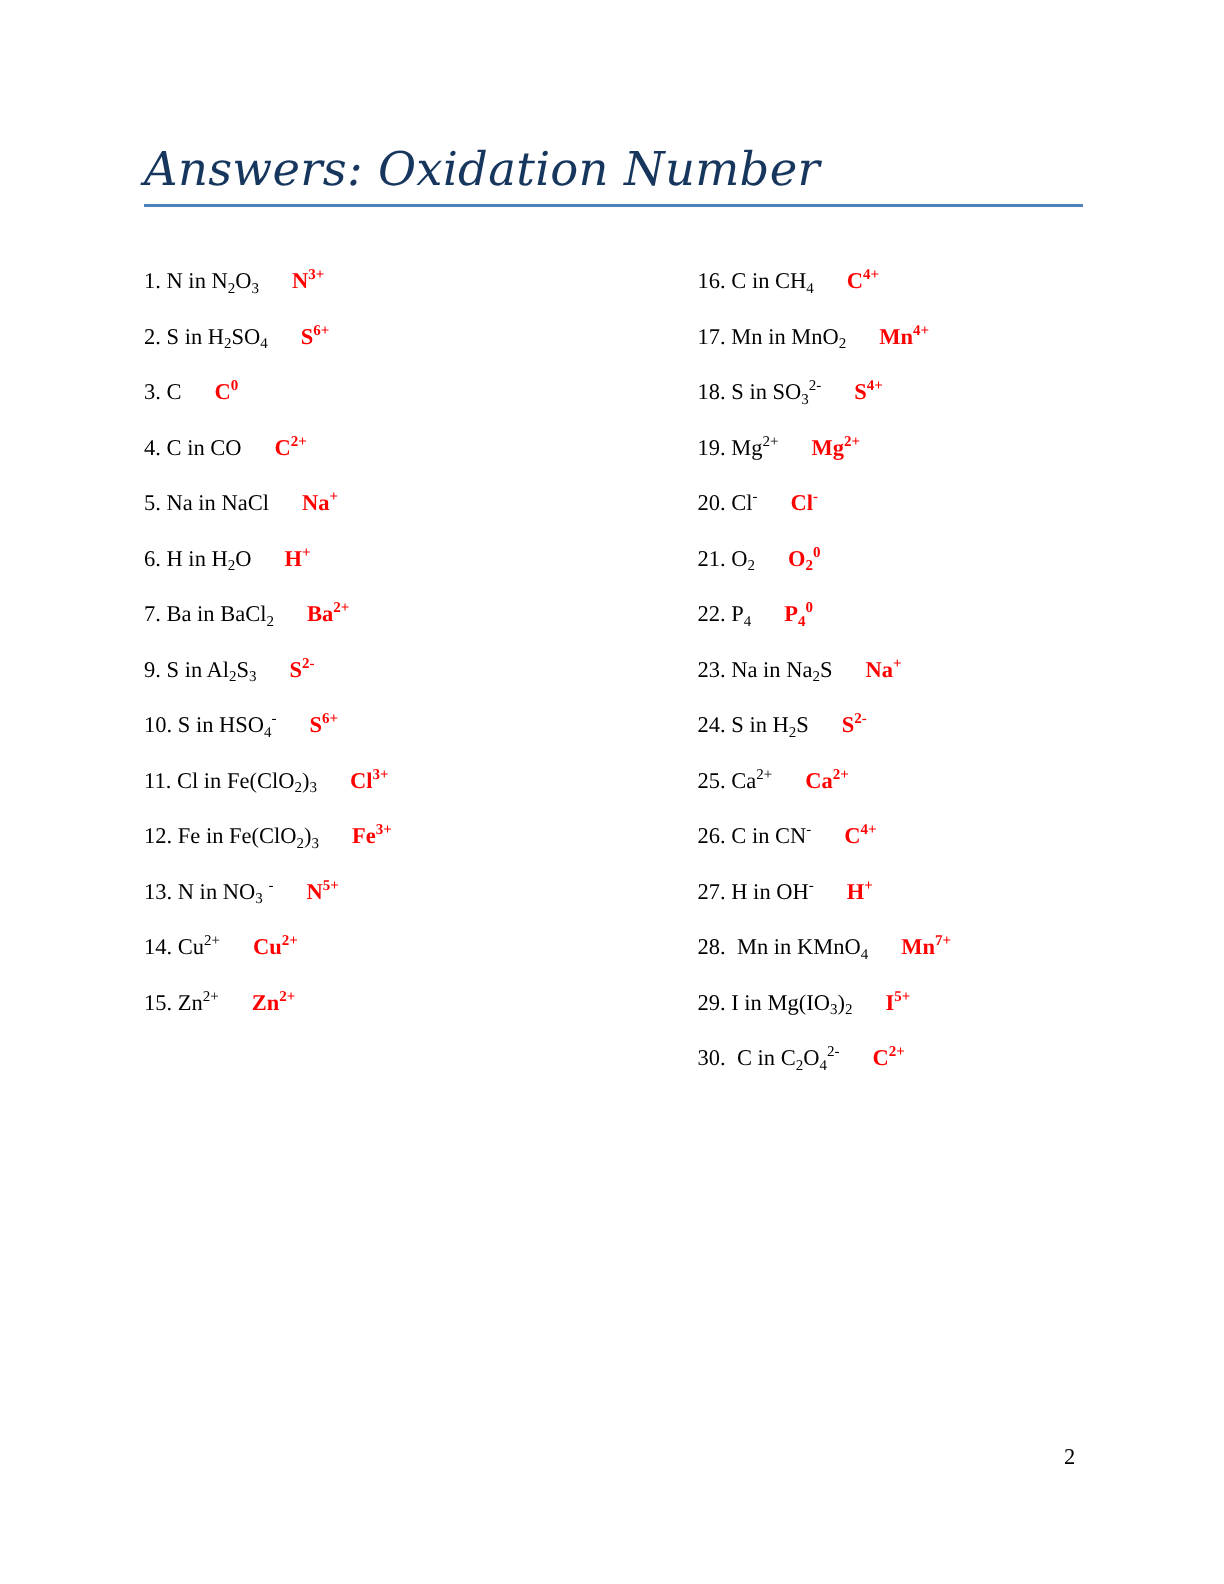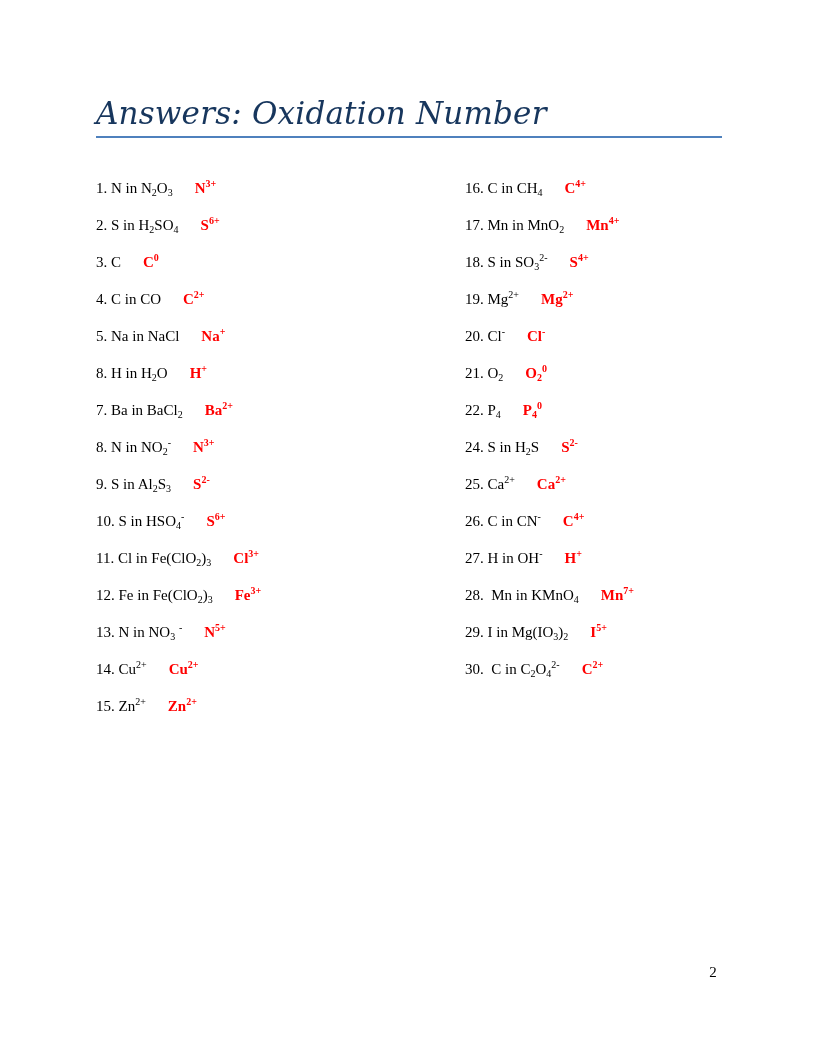--- a/index.html
+++ b/index.html
@@ -77,39 +77,39 @@
     <div class="title-underline"></div>
   </div>
 
   <div class="columns">
     <div class="col-left">
         <div class="row"><span class="question"><span>1. N in N</span><span class="sb">2</span><span>O</span><span class="sb">3</span></span><span class="answer"><span>N</span><span class="sup">3+</span></span></div>
         <div class="row"><span class="question"><span>2. S in H</span><span class="sb">2</span><span>SO</span><span class="sb">4</span></span><span class="answer"><span>S</span><span class="sup">6+</span></span></div>
         <div class="row"><span class="question"><span>3. C</span></span><span class="answer"><span>C</span><span class="sup">0</span></span></div>
         <div class="row"><span class="question"><span>4. C in CO</span></span><span class="answer"><span>C</span><span class="sup">2+</span></span></div>
         <div class="row"><span class="question"><span>5. Na in NaCl</span></span><span class="answer"><span>Na</span><span class="sup">+</span></span></div>
-        <div class="row"><span class="question"><span>8. H in H</span><span class="sb">2</span><span>O</span></span><span class="answer"><span>H</span><span class="sup">+</span></span></div>
+        <div class="row"><span class="question"><span>6. H in H</span><span class="sb">2</span><span>O</span></span><span class="answer"><span>H</span><span class="sup">+</span></span></div>
         <div class="row"><span class="question"><span>7. Ba in BaCl</span><span class="sb">2</span></span><span class="answer"><span>Ba</span><span class="sup">2+</span></span></div>
-        <div class="row"><span class="question"><span>8. N in NO</span><span class="sb">2</span><span class="sup">-</span></span><span class="answer"><span>N</span><span class="sup">3+</span></span></div>
         <div class="row"><span class="question"><span>9. S in Al</span><span class="sb">2</span><span>S</span><span class="sb">3</span></span><span class="answer"><span>S</span><span class="sup">2-</span></span></div>
         <div class="row"><span class="question"><span>10. S in HSO</span><span class="sb">4</span><span class="sup">-</span></span><span class="answer"><span>S</span><span class="sup">6+</span></span></div>
         <div class="row"><span class="question"><span>11. Cl in Fe(ClO</span><span class="sb">2</span><span>)</span><span class="sb">3</span></span><span class="answer"><span>Cl</span><span class="sup">3+</span></span></div>
         <div class="row"><span class="question"><span>12. Fe in Fe(ClO</span><span class="sb">2</span><span>)</span><span class="sb">3</span></span><span class="answer"><span>Fe</span><span class="sup">3+</span></span></div>
         <div class="row"><span class="question"><span>13. N in NO</span><span class="sb">3</span><span> </span><span class="sup">-</span></span><span class="answer"><span>N</span><span class="sup">5+</span></span></div>
         <div class="row"><span class="question"><span>14. Cu</span><span class="sup">2+</span></span><span class="answer"><span>Cu</span><span class="sup">2+</span></span></div>
         <div class="row"><span class="question"><span>15. Zn</span><span class="sup">2+</span></span><span class="answer"><span>Zn</span><span class="sup">2+</span></span></div>
       </div>
     <div class="col-right">
         <div class="row"><span class="question"><span>16. C in CH</span><span class="sb">4</span></span><span class="answer"><span>C</span><span class="sup">4+</span></span></div>
         <div class="row"><span class="question"><span>17. Mn in MnO</span><span class="sb">2</span></span><span class="answer"><span>Mn</span><span class="sup">4+</span></span></div>
         <div class="row"><span class="question"><span>18. S in SO</span><span class="sb">3</span><span class="sup">2-</span></span><span class="answer"><span>S</span><span class="sup">4+</span></span></div>
         <div class="row"><span class="question"><span>19. Mg</span><span class="sup">2+</span></span><span class="answer"><span>Mg</span><span class="sup">2+</span></span></div>
         <div class="row"><span class="question"><span>20. Cl</span><span class="sup">-</span></span><span class="answer"><span>Cl</span><span class="sup">-</span></span></div>
         <div class="row"><span class="question"><span>21. O</span><span class="sb">2</span></span><span class="answer"><span>O</span><span class="sb">2</span><span class="sup">0</span></span></div>
         <div class="row"><span class="question"><span>22. P</span><span class="sb">4</span></span><span class="answer"><span>P</span><span class="sb">4</span><span class="sup">0</span></span></div>
+        <div class="row"><span class="question"><span>23. Na in Na</span><span class="sb">2</span><span>S</span></span><span class="answer"><span>Na</span><span class="sup">+</span></span></div>
         <div class="row"><span class="question"><span>24. S in H</span><span class="sb">2</span><span>S</span></span><span class="answer"><span>S</span><span class="sup">2-</span></span></div>
         <div class="row"><span class="question"><span>25. Ca</span><span class="sup">2+</span></span><span class="answer"><span>Ca</span><span class="sup">2+</span></span></div>
         <div class="row"><span class="question"><span>26. C in CN</span><span class="sup">-</span></span><span class="answer"><span>C</span><span class="sup">4+</span></span></div>
         <div class="row"><span class="question"><span>27. H in OH</span><span class="sup">-</span></span><span class="answer"><span>H</span><span class="sup">+</span></span></div>
         <div class="row"><span class="question"><span>28.  Mn in KMnO</span><span class="sb">4</span></span><span class="answer"><span>Mn</span><span class="sup">7+</span></span></div>
         <div class="row"><span class="question"><span>29. I in Mg(IO</span><span class="sb">3</span><span>)</span><span class="sb">2</span></span><span class="answer"><span>I</span><span class="sup">5+</span></span></div>
         <div class="row"><span class="question"><span>30.  C in C</span><span class="sb">2</span><span>O</span><span class="sb">4</span><span class="sup">2-</span></span><span class="answer"><span>C</span><span class="sup">2+</span></span></div>
       </div>
   </div>
 

